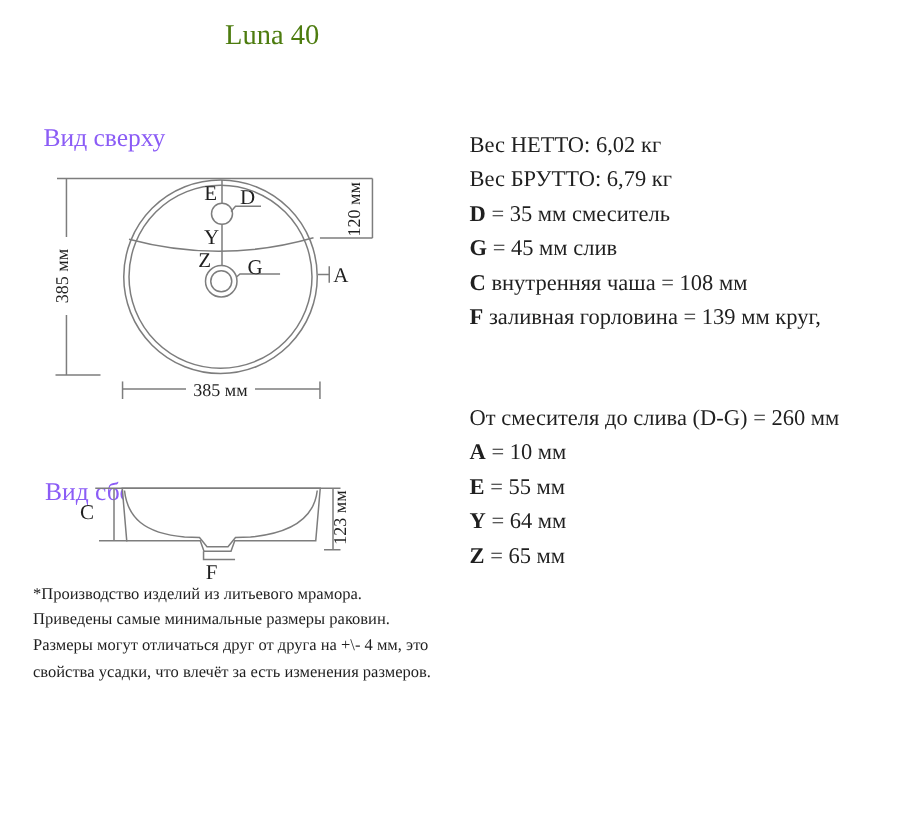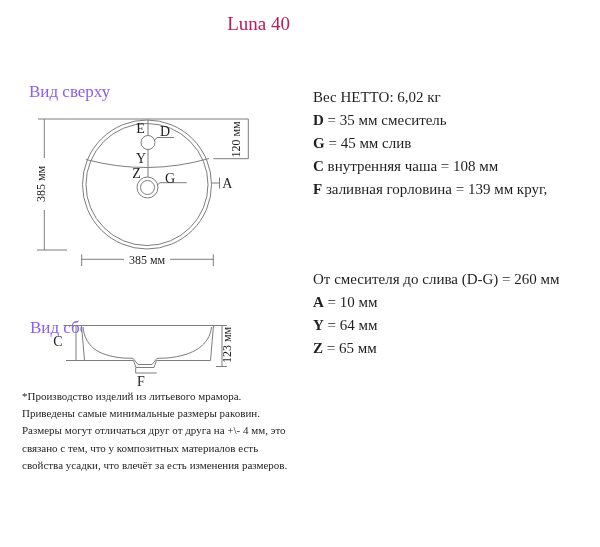--- a/index.html
+++ b/index.html
@@ -2,22 +2,22 @@
 <html><head>
 <meta charset="utf-8">
 <style>
   html,body{margin:0;padding:0;}
   body{
     width:600px;height:547px;position:relative;background:#ffffff;
     font-family:"Liberation Serif", serif;color:#1f1f1f;overflow:hidden;
   }
   .abs{position:absolute;}
   .title{
-    left:150px;top:13px;width:140px;text-align:right;
-    font-size:19px;color:#be185d;
+    left:150px;top:13px;width:140px;text-align:left;
+    font-size:19px;color:#4d7c0f;
   }
   .view-heading{font-size:17px;color:#8b5cf6;}
   .heading-top{left:29px;top:82px;}
   .heading-side{left:30px;top:294px;margin-top:24px;}
   svg{position:absolute;left:0;overflow:visible;}
   #topview-svg{top:105px;}
   #sideview-svg{top:315px;}
   svg .ln{stroke:#7d7d7d;stroke-width:1;fill:none;}
   svg .shape{stroke:#7d7d7d;stroke-width:1;fill:#ffffff;}
   svg text{
@@ -103,32 +103,33 @@
   <line class="ln" x1="222" y1="10.5" x2="222" y2="51.5"></line>
   <line class="ln" x1="216" y1="51.5" x2="227" y2="51.5"></line>
 
   <text x="58" y="31" text-anchor="middle">C</text>
   <text x="141" y="71" text-anchor="middle">F</text>
   <text class="dim" x="230.5" y="30" text-anchor="middle" transform="rotate(-90 230.5 30)">123 мм</text>
 </svg>
 
 <div class="abs specs specs-1">
   <div class="spec-line"><b></b><span>Вес НЕТТО: 6,02 кг</span></div>
+  <div class="spec-line"><b></b><span>Вес БРУТТО: 6,79 кг</span></div>
   <div class="spec-line"><b>D</b><span> = 35 мм смеситель</span></div>
   <div class="spec-line"><b>G</b><span> = 45 мм слив</span></div>
   <div class="spec-line"><b>C</b><span> внутренняя чаша = 108 мм</span></div>
   <div class="spec-line"><b>F</b><span> заливная горловина = 139 мм круг,</span></div>
 </div>
 
 <div class="abs specs specs-2">
   <div class="spec-line"><b></b><span>От смесителя до слива (D-G) = 260 мм</span></div>
   <div class="spec-line"><b>A</b><span> = 10 мм</span></div>
+  <div class="spec-line"><b>E</b><span> = 55 мм</span></div>
   <div class="spec-line"><b>Y</b><span> = 64 мм</span></div>
   <div class="spec-line"><b>Z</b><span> = 65 мм</span></div>
 </div>
 
 <div class="abs footnote">
   <div>*Производство изделий из литьевого мрамора.</div>
   <div>Приведены самые минимальные размеры раковин.</div>
   <div>Размеры могут отличаться друг от друга на +\- 4 мм, это</div>
-  <div>связано с тем, что у композитных материалов есть</div>
   <div>свойства усадки, что влечёт за есть изменения размеров.</div>
 </div>
 
 </body></html>

